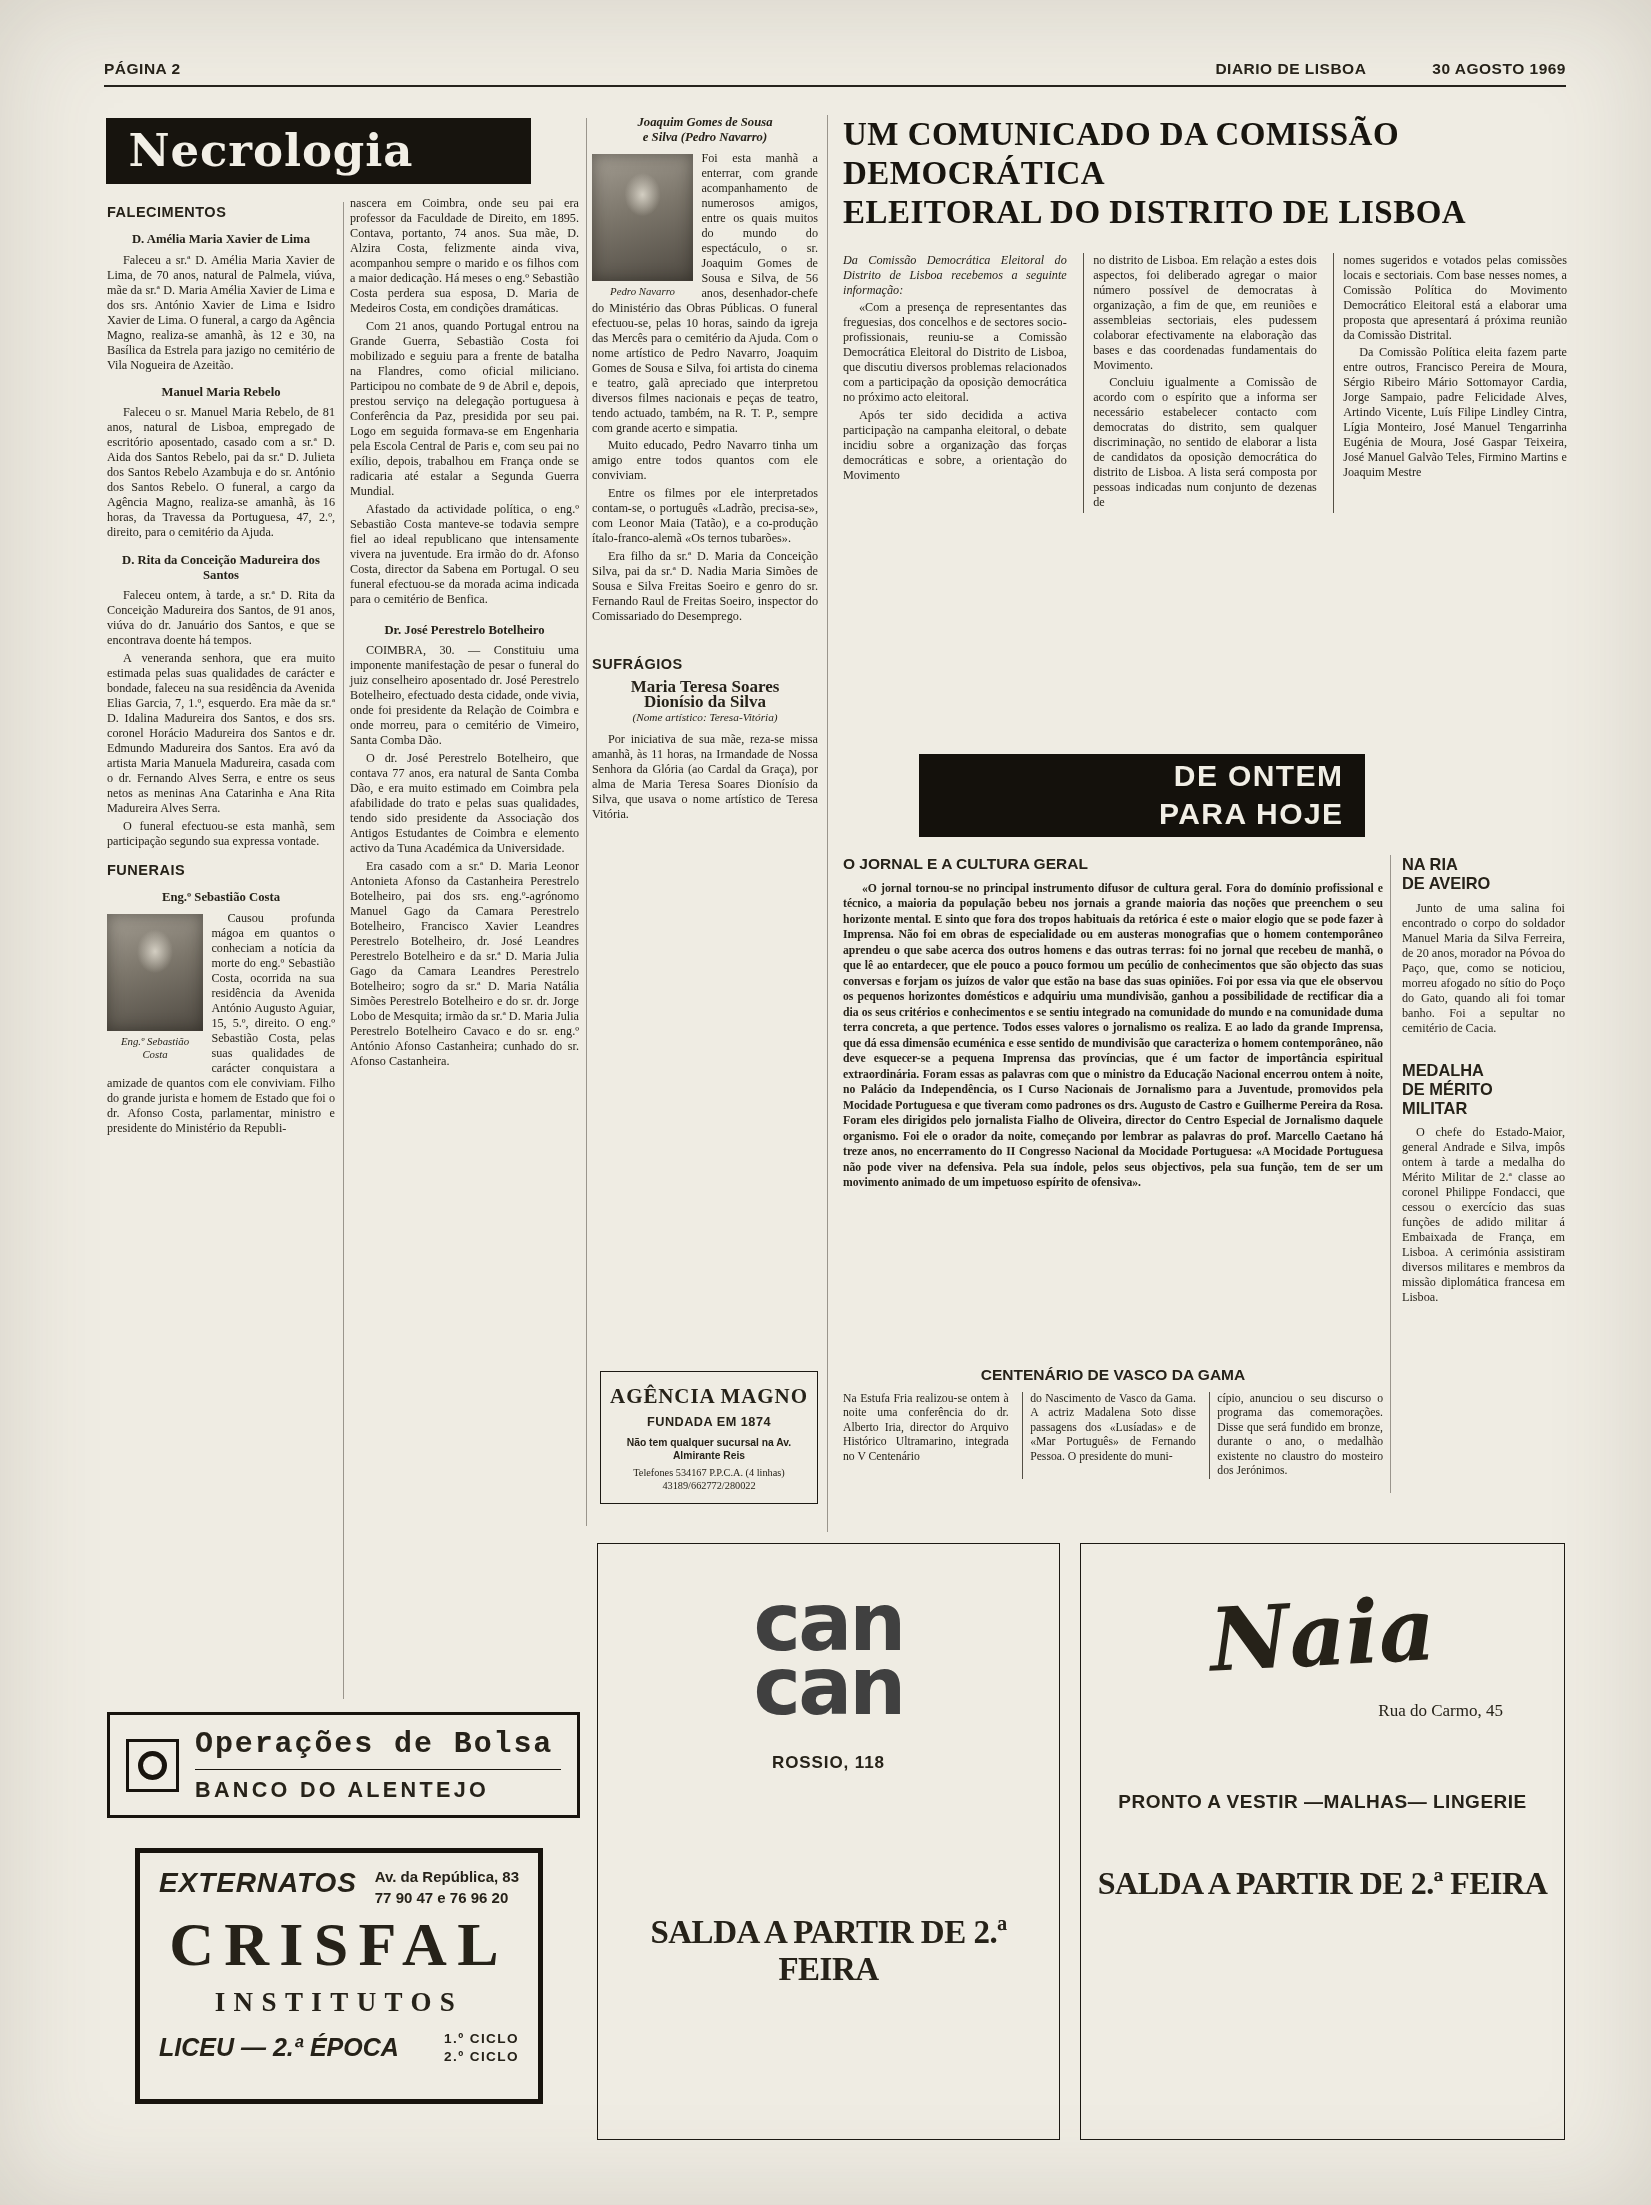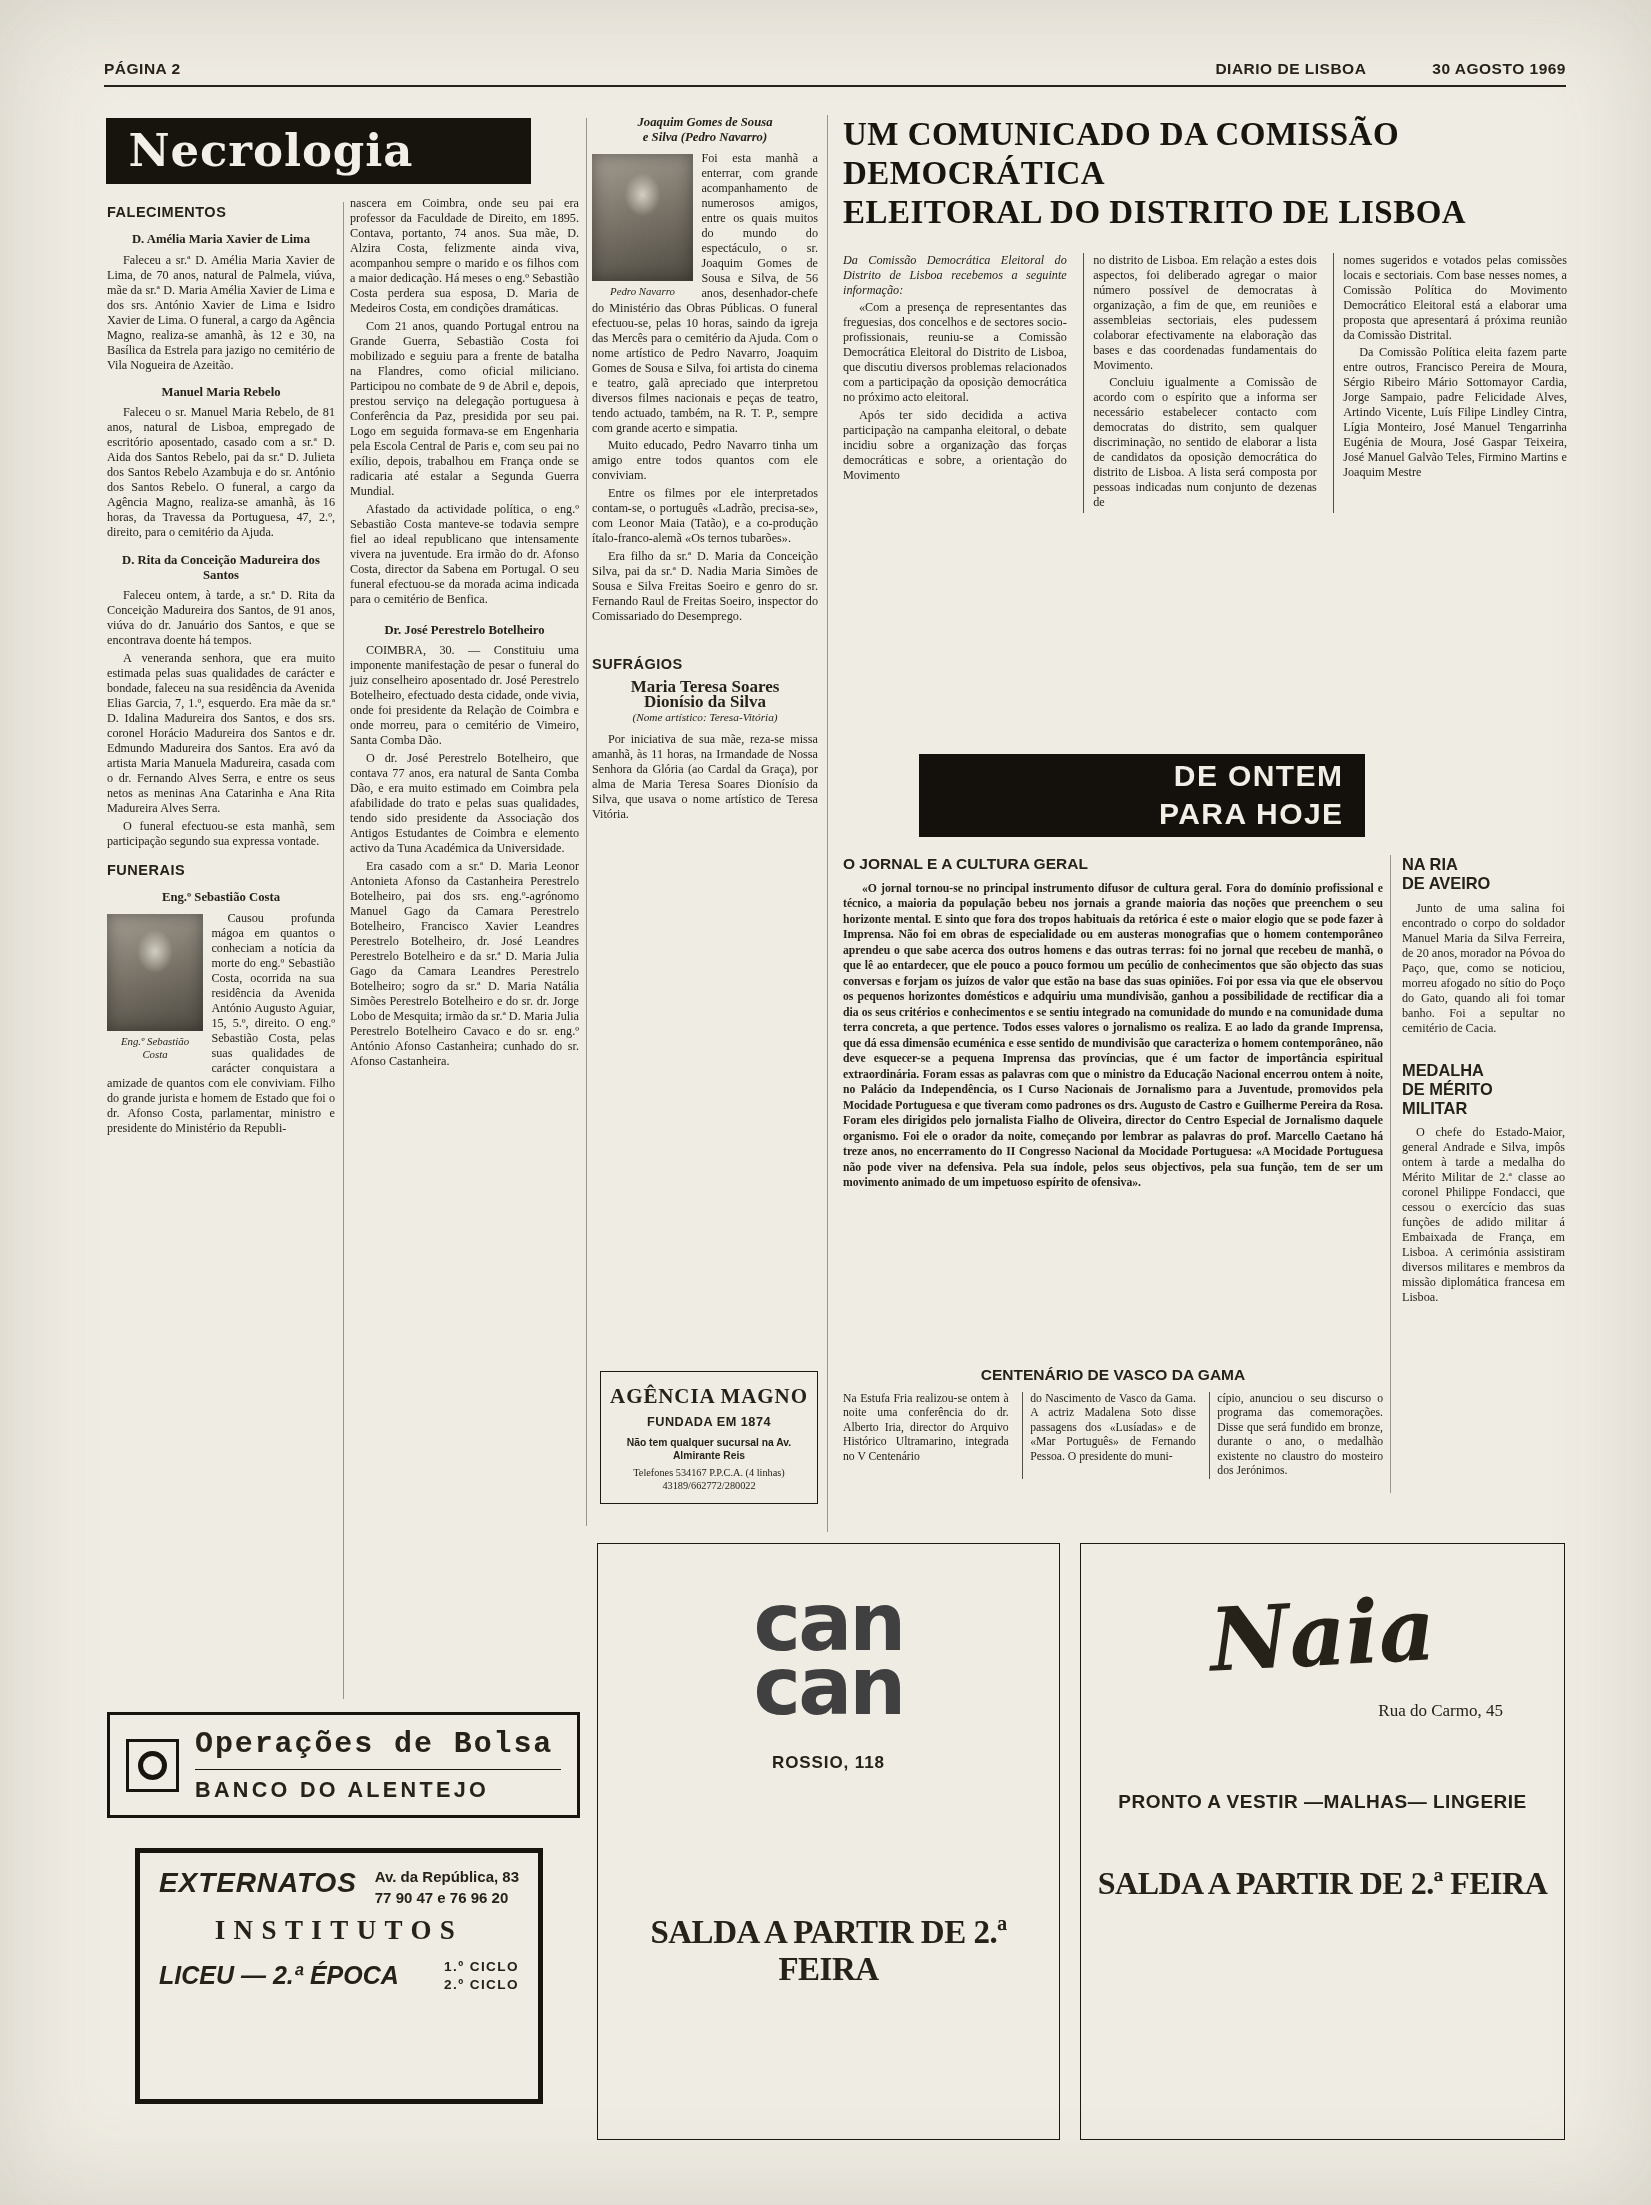--- a/index.html
+++ b/index.html
@@ -330,20 +330,21 @@
   </div>
 
   <div class="crisfal">
     <div class="crisfal-row1">
       <div class="crisfal-ext">EXTERNATOS</div>
       <div class="crisfal-contact">
         <div>Av. da República, 83</div>
         <div>77 90 47 e 76 96 20</div>
       </div>
     </div>
+    <div class="crisfal-brand">CRISFAL</div>
     <div class="crisfal-inst">INSTITUTOS</div>
     <div class="crisfal-row2">
       <div class="crisfal-liceu">LICEU — 2.ª ÉPOCA</div>
       <div class="crisfal-ciclos">
         <div>1.º CICLO</div>
         <div>2.º CICLO</div>
       </div>
     </div>
   </div>
 

